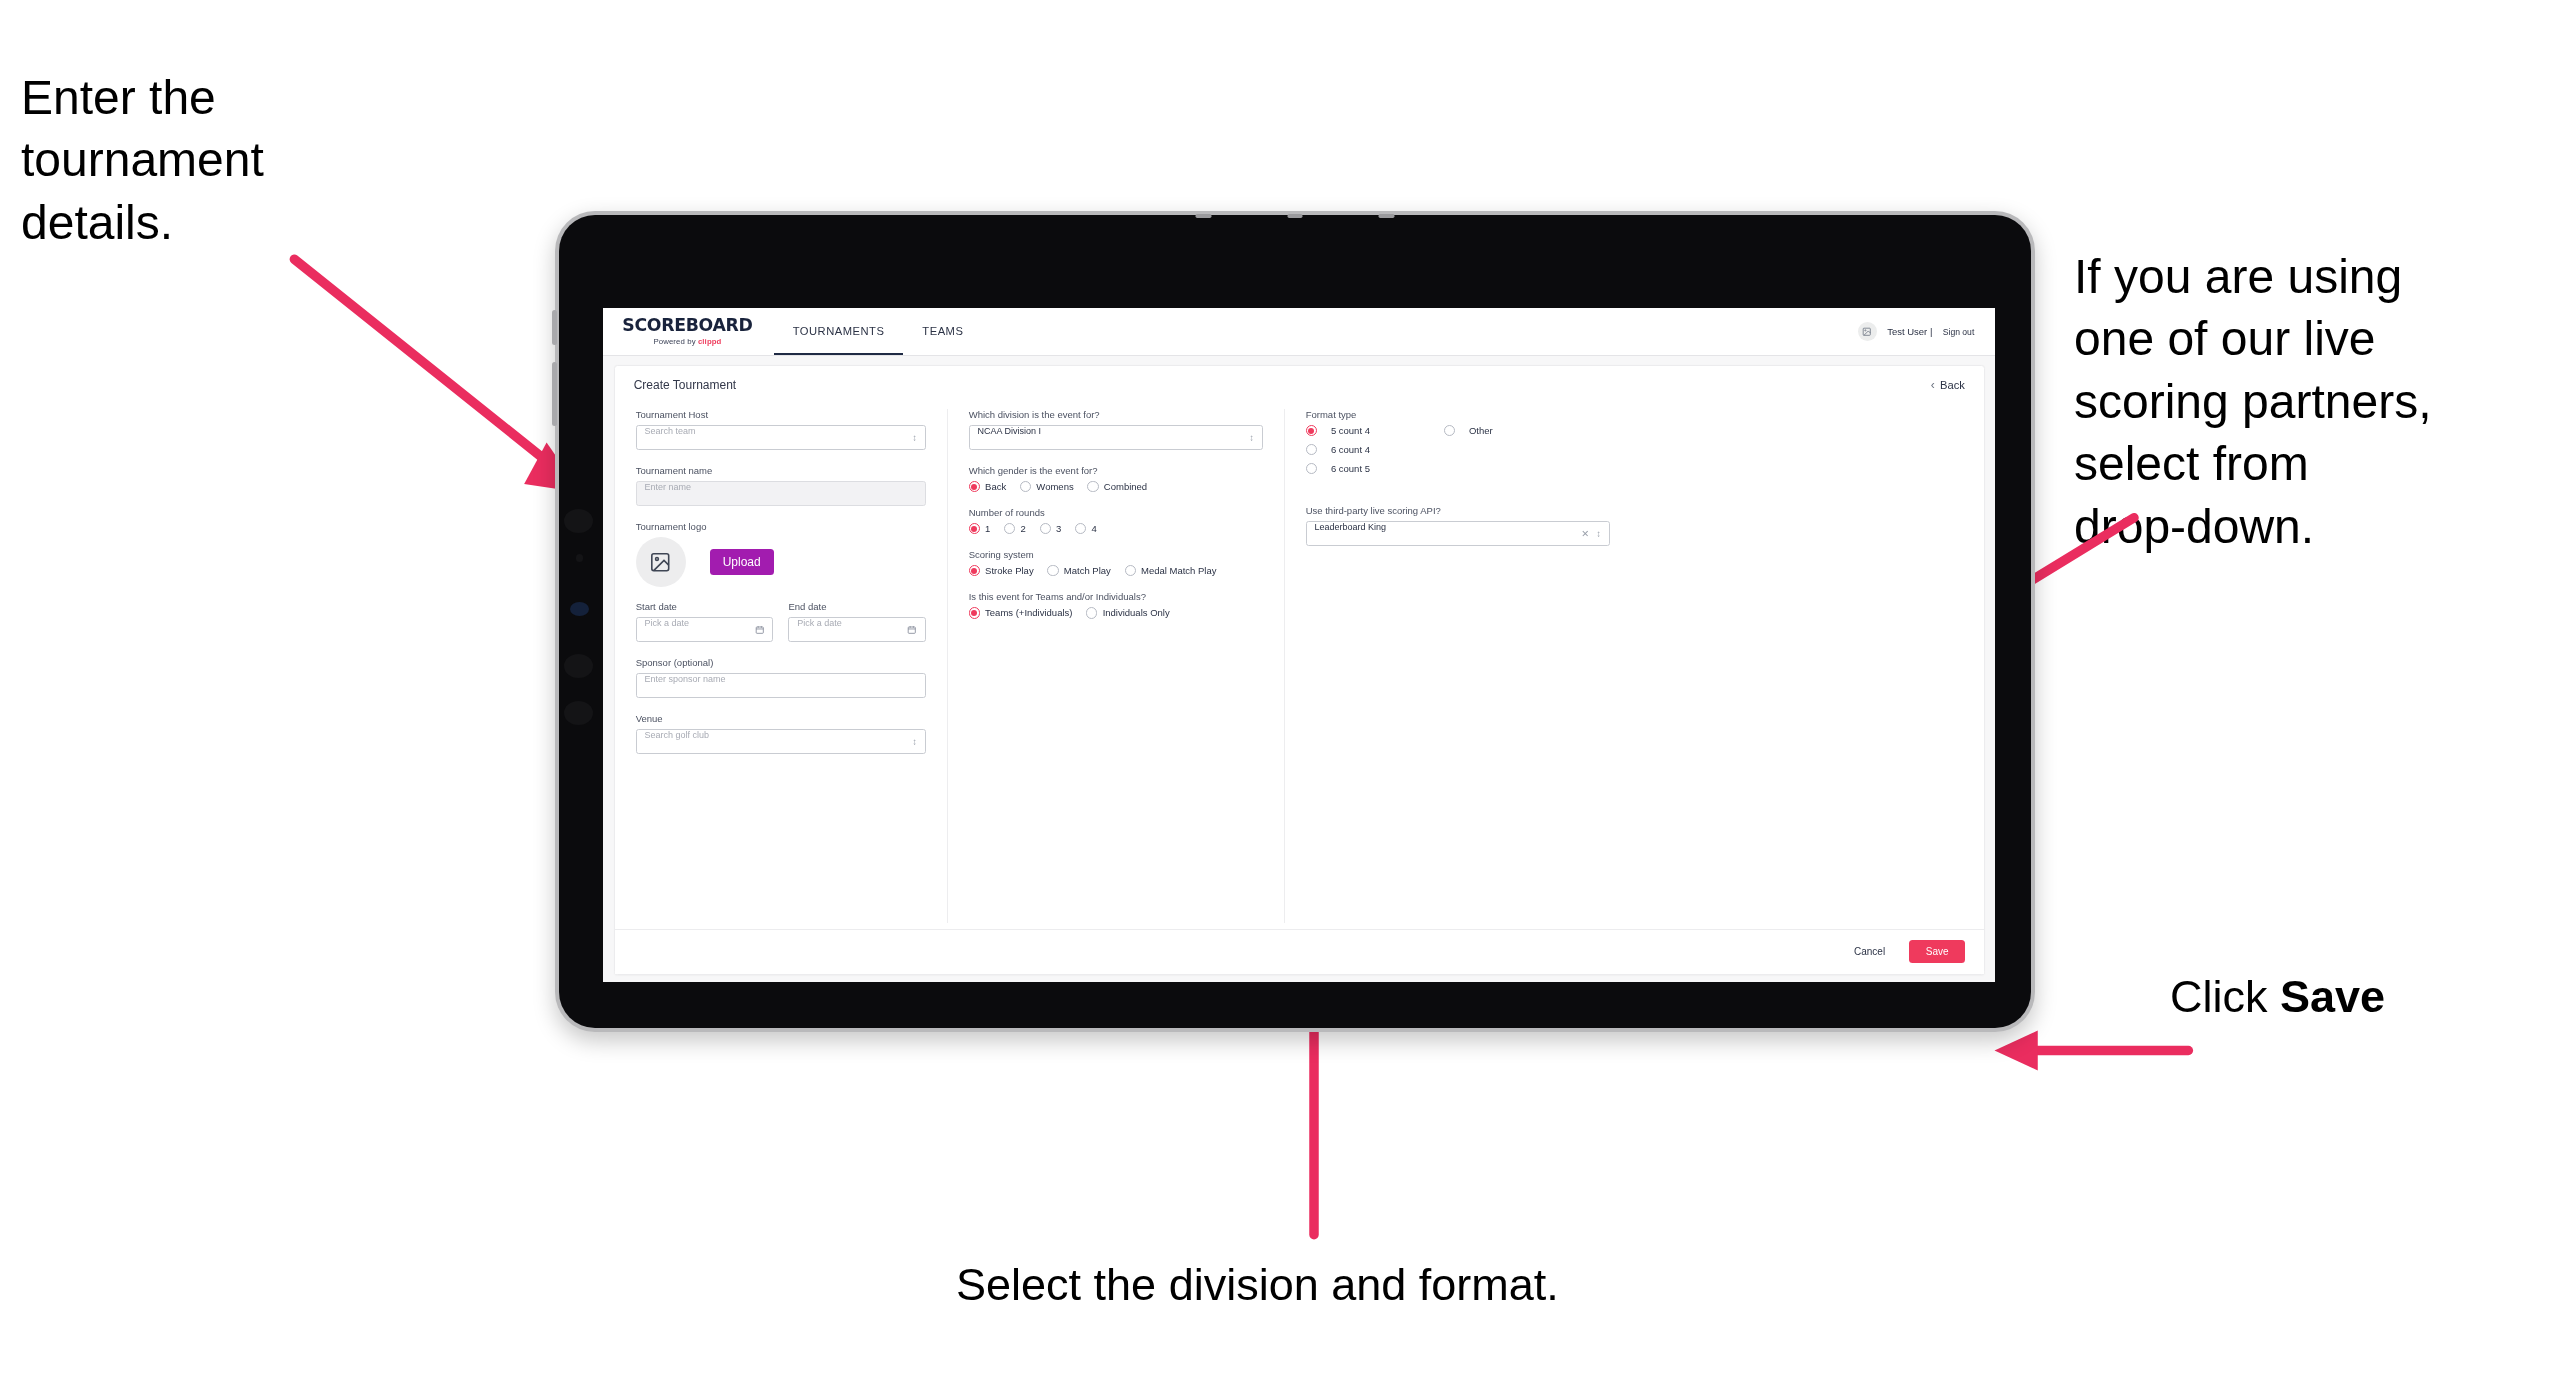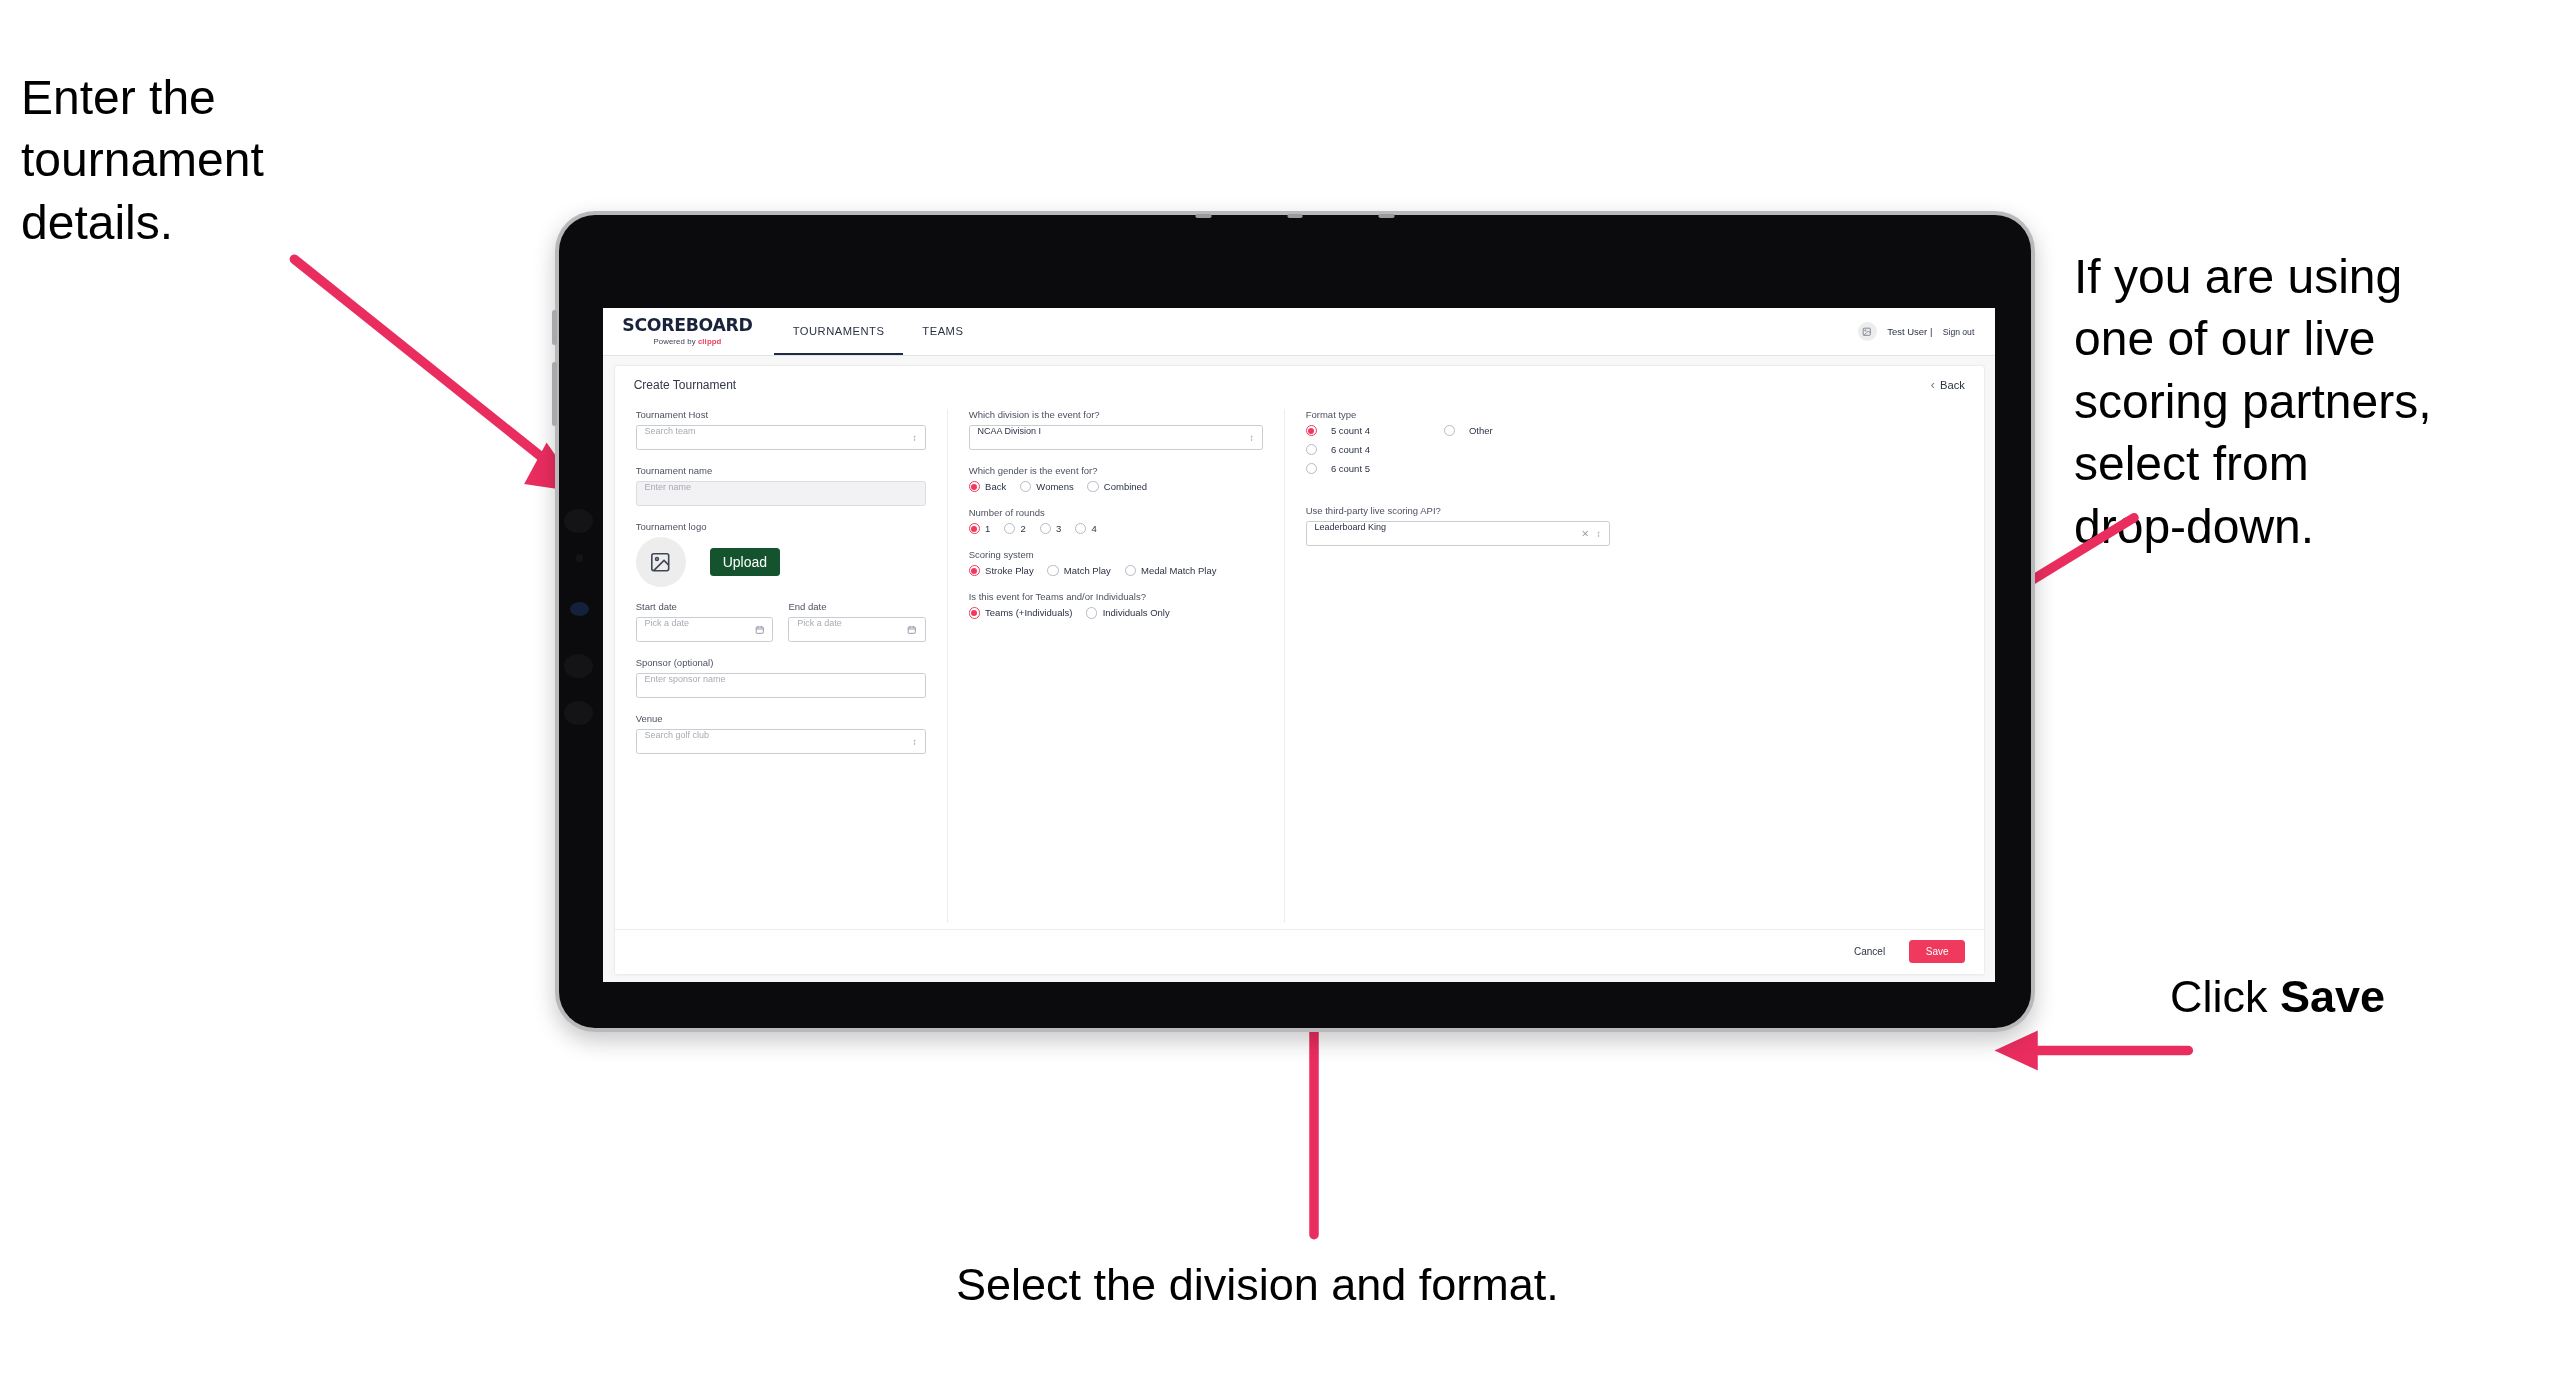--- a/index.html
+++ b/index.html
@@ -142,21 +142,21 @@
   .inp .val { color:#2b3245; }
   .inp .right-ico { margin-left:auto; display:flex; align-items:center; gap:7px; color:#9aa0ab; }
   .chev2 { display:inline-block; line-height:1; font-size: 9.5px; color:#9aa0ab; }
 
   .logo-row { display:flex; align-items:center; gap: 24px; margin-bottom: 14px; }
   .logo-circle {
     width: 50px; height: 50px; border-radius: 50%;
     background: #ededee; display:flex; align-items:center; justify-content:center;
   }
   .upload-btn {
-    background:#14532d; color:#fff; font-size:14px;
+    background:#a21caf; color:#fff; font-size:12px;
     padding: 6px 13px; border-radius: 3.5px; cursor:pointer;
   }
 
   .date-row { display:flex; gap: 15.6px; margin-bottom: 14.7px; }
   .date-cell { flex: 1; }
 
   
   .radio-row { display:flex; align-items:center; gap: 6px; flex-wrap: wrap; }
   .radio-opt { display:flex; align-items:center; gap:5.2px; margin-right: 7.8px; cursor:pointer; }
   .radio {

